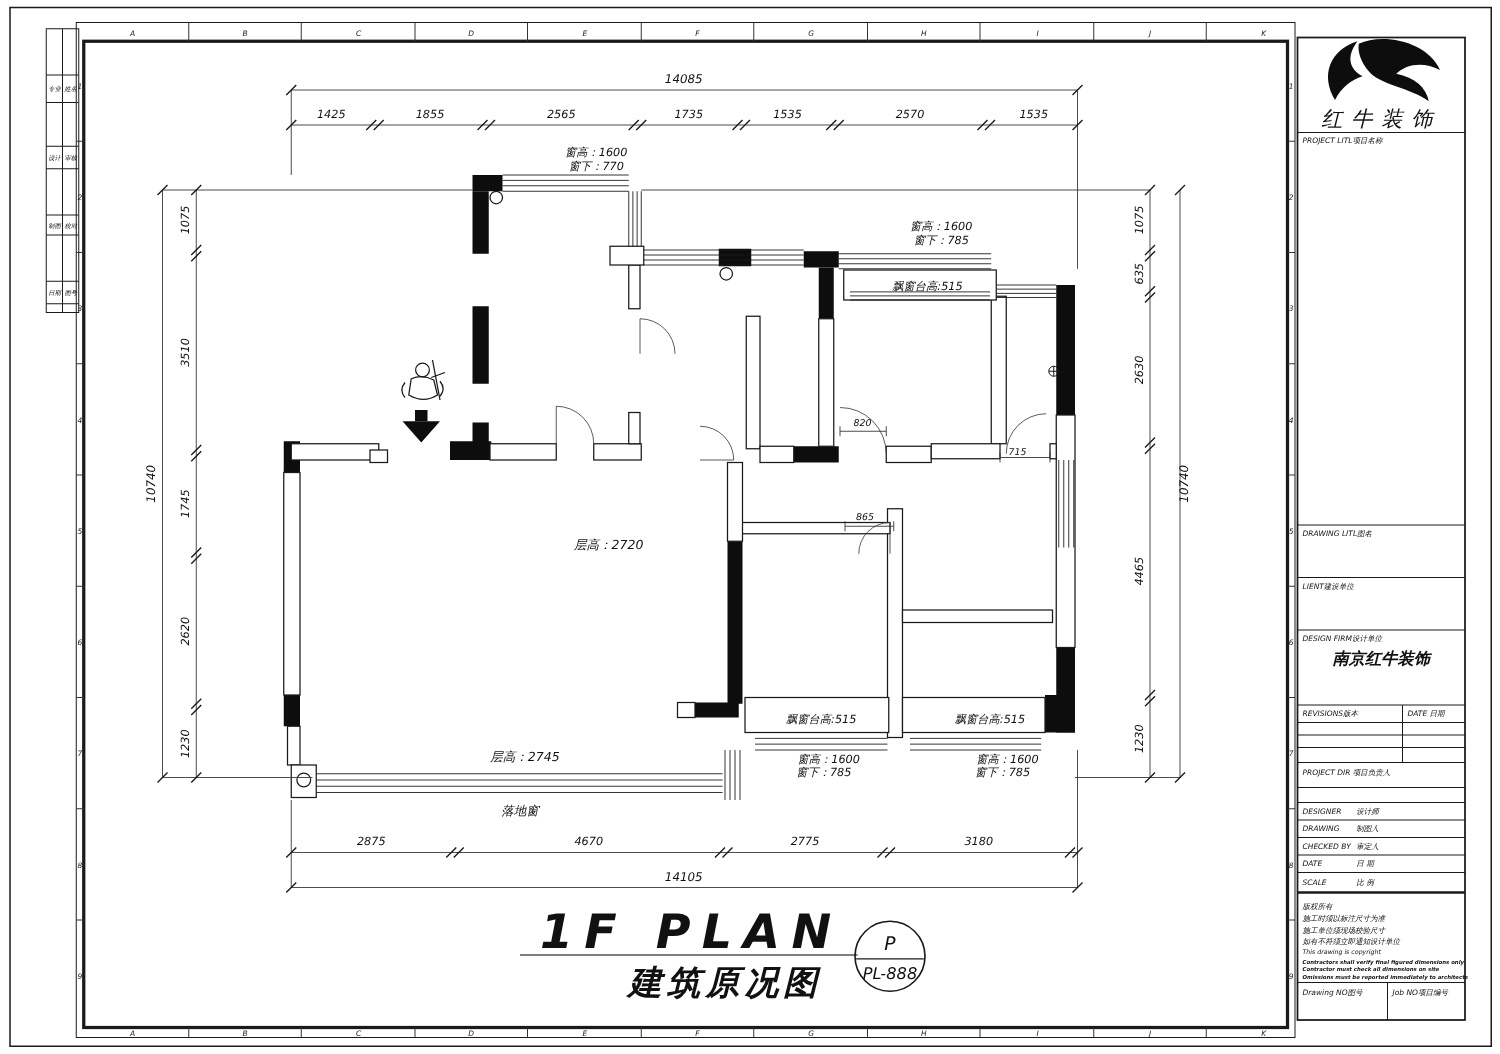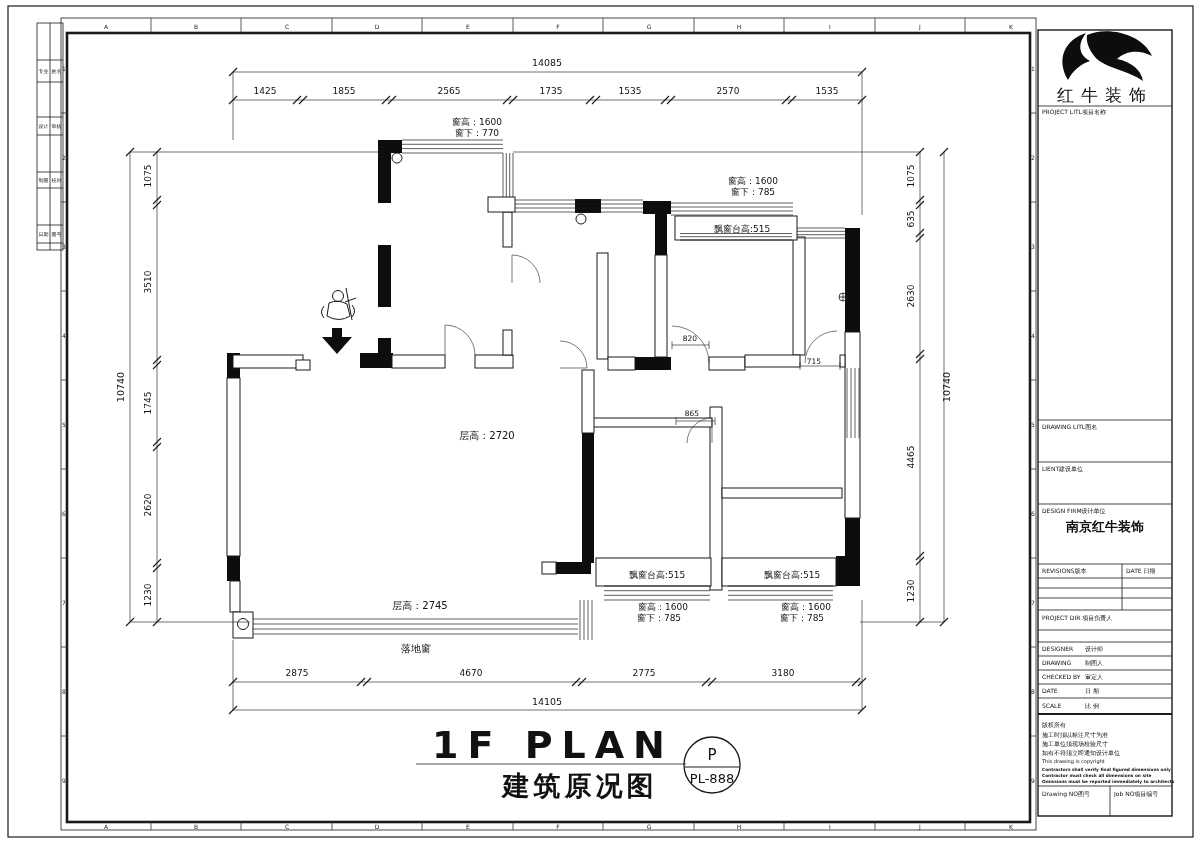--- a/index.html
+++ b/index.html
@@ -1,16 +1,16 @@
 <!DOCTYPE html>
 <html><head>
 <meta charset="utf-8">
 <style>
   html,body{margin:0;padding:0;background:#ffffff;}
-  .sheet{width:1200px;height:843px;position:relative;background:#fff;}
+  .sheet{width:1200px;height:843px;position:relative;background:#fff;font-style:italic;}
   svg{display:block;}
   text{font-family:"DejaVu Sans","Liberation Sans",sans-serif;fill:#111;}
   .dim{font-size:9px;}
   .dimb{font-size:9.5px;}
   .ann{font-size:9px;}
   .ann2{font-size:10px;}
   .grid{font-size:6px;fill:#222;}
   .tb{font-size:6px;}
   .tbsm{font-size:5px;}
   .mid{text-anchor:middle;}

